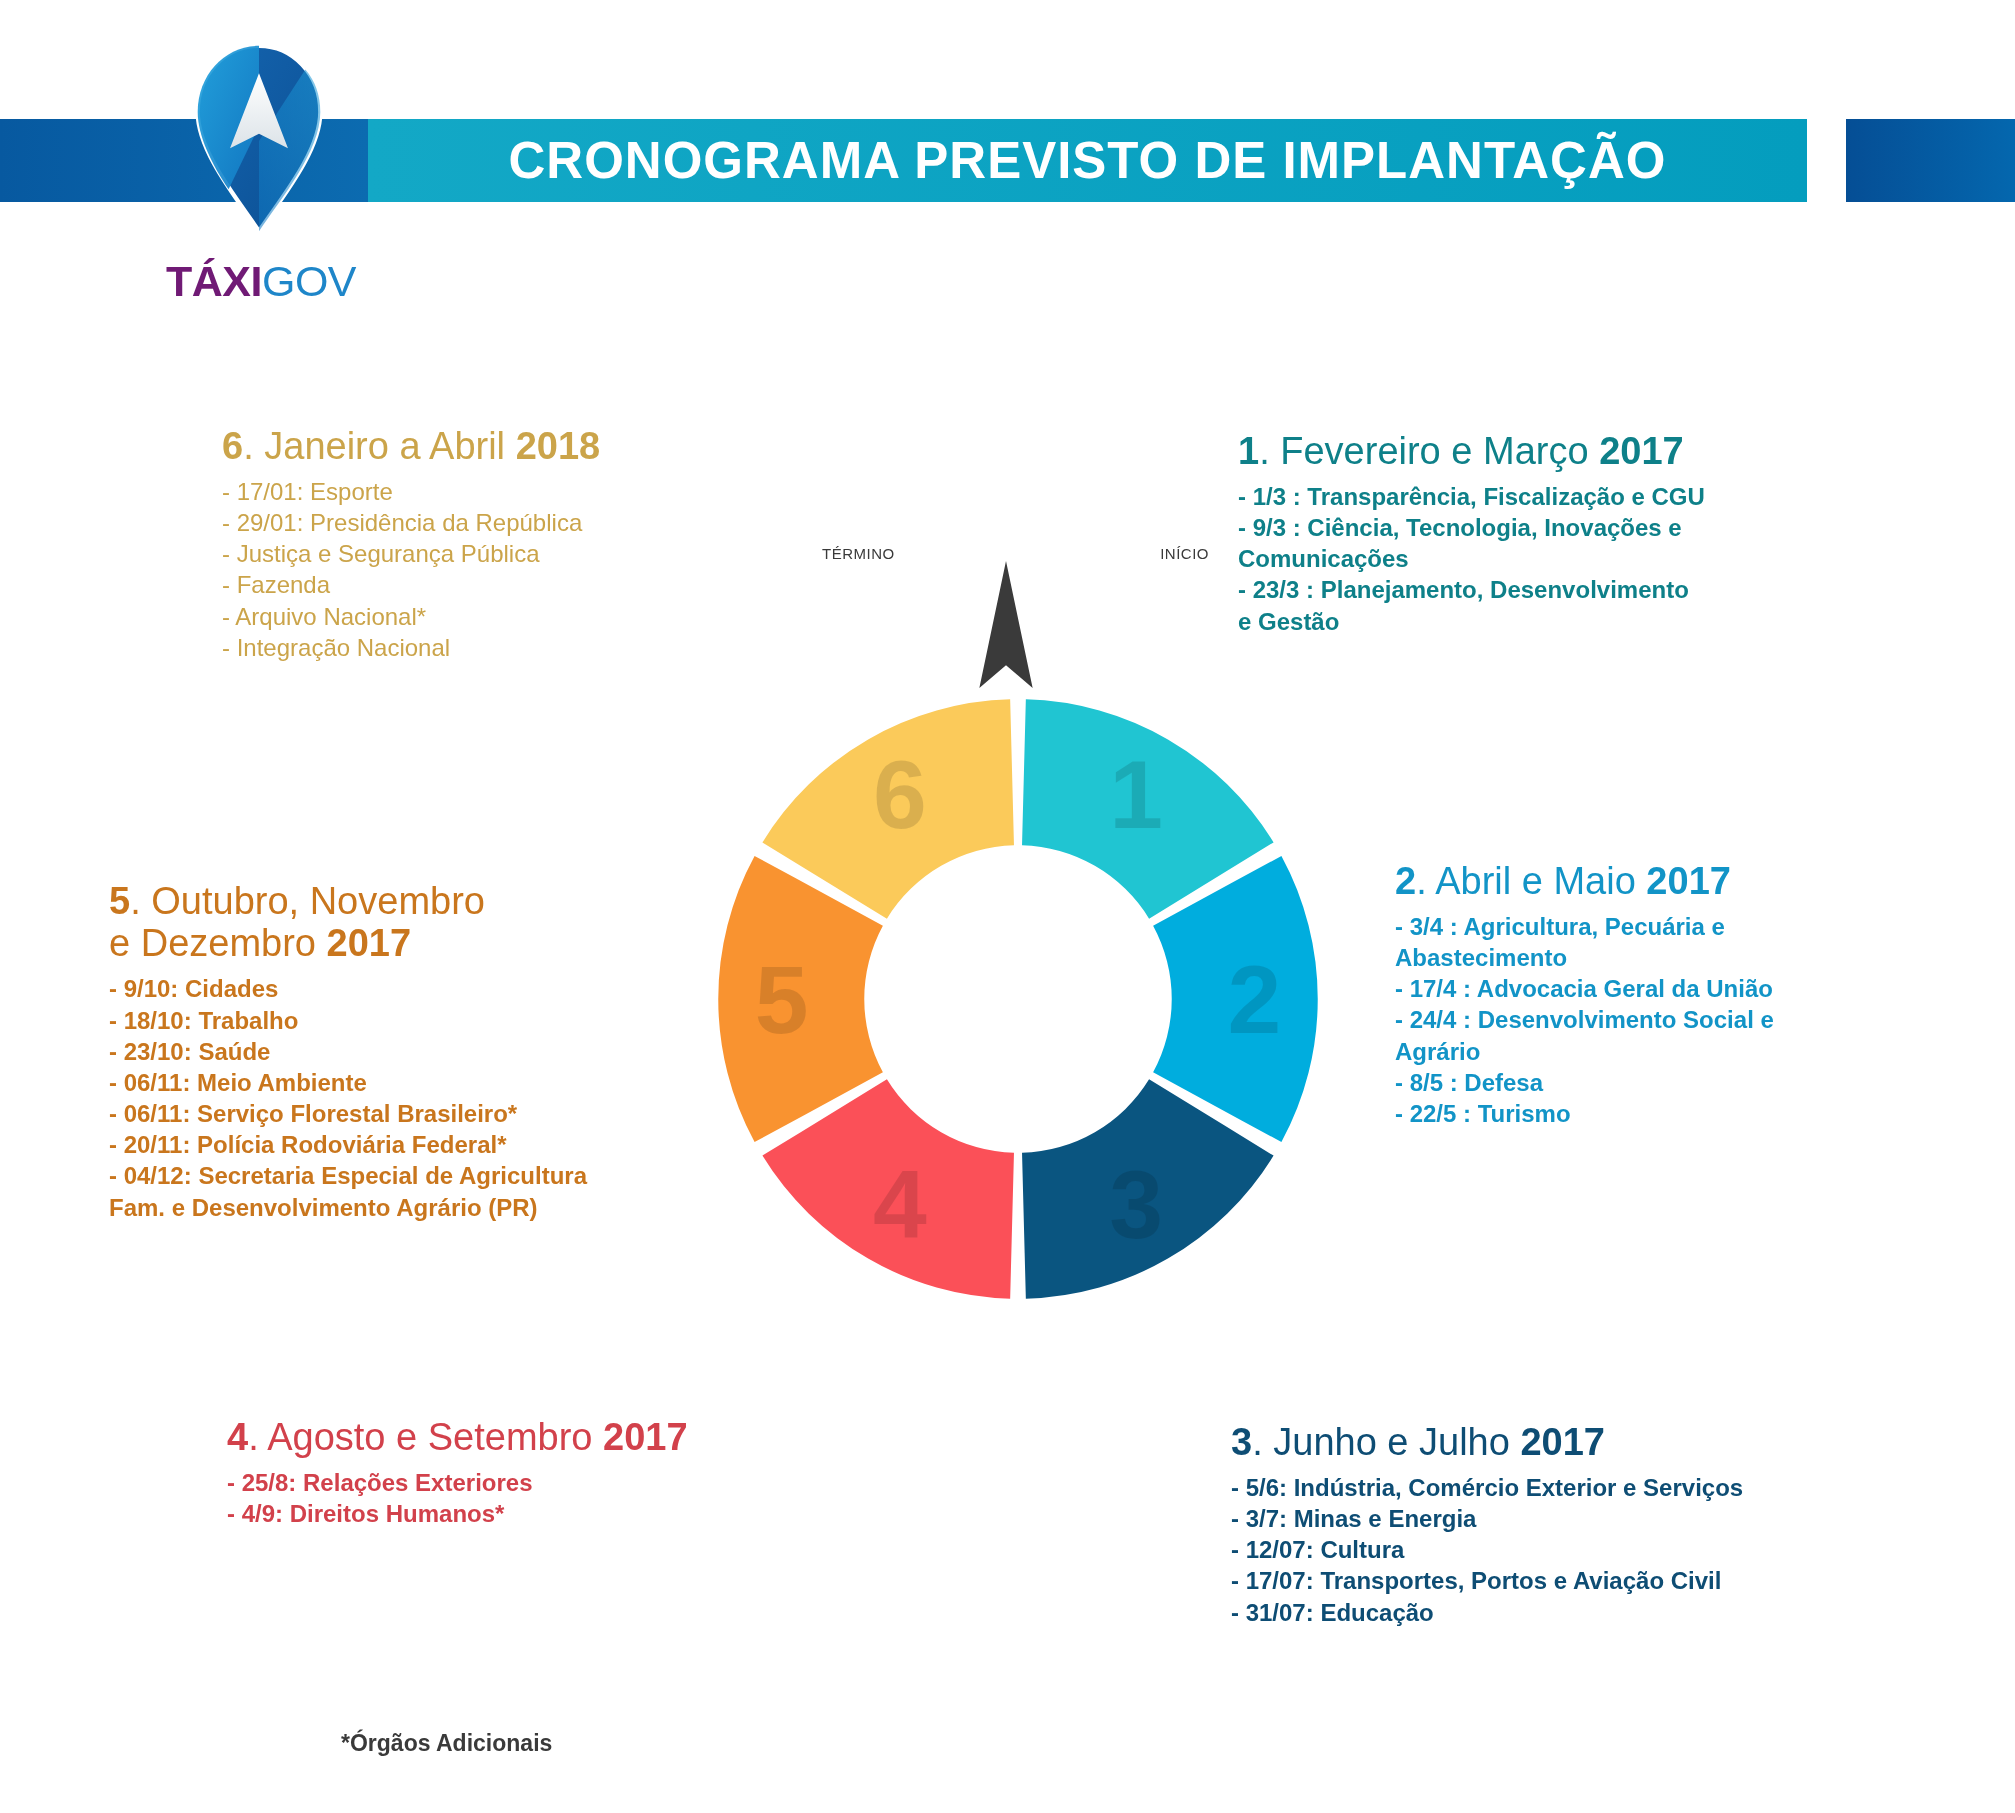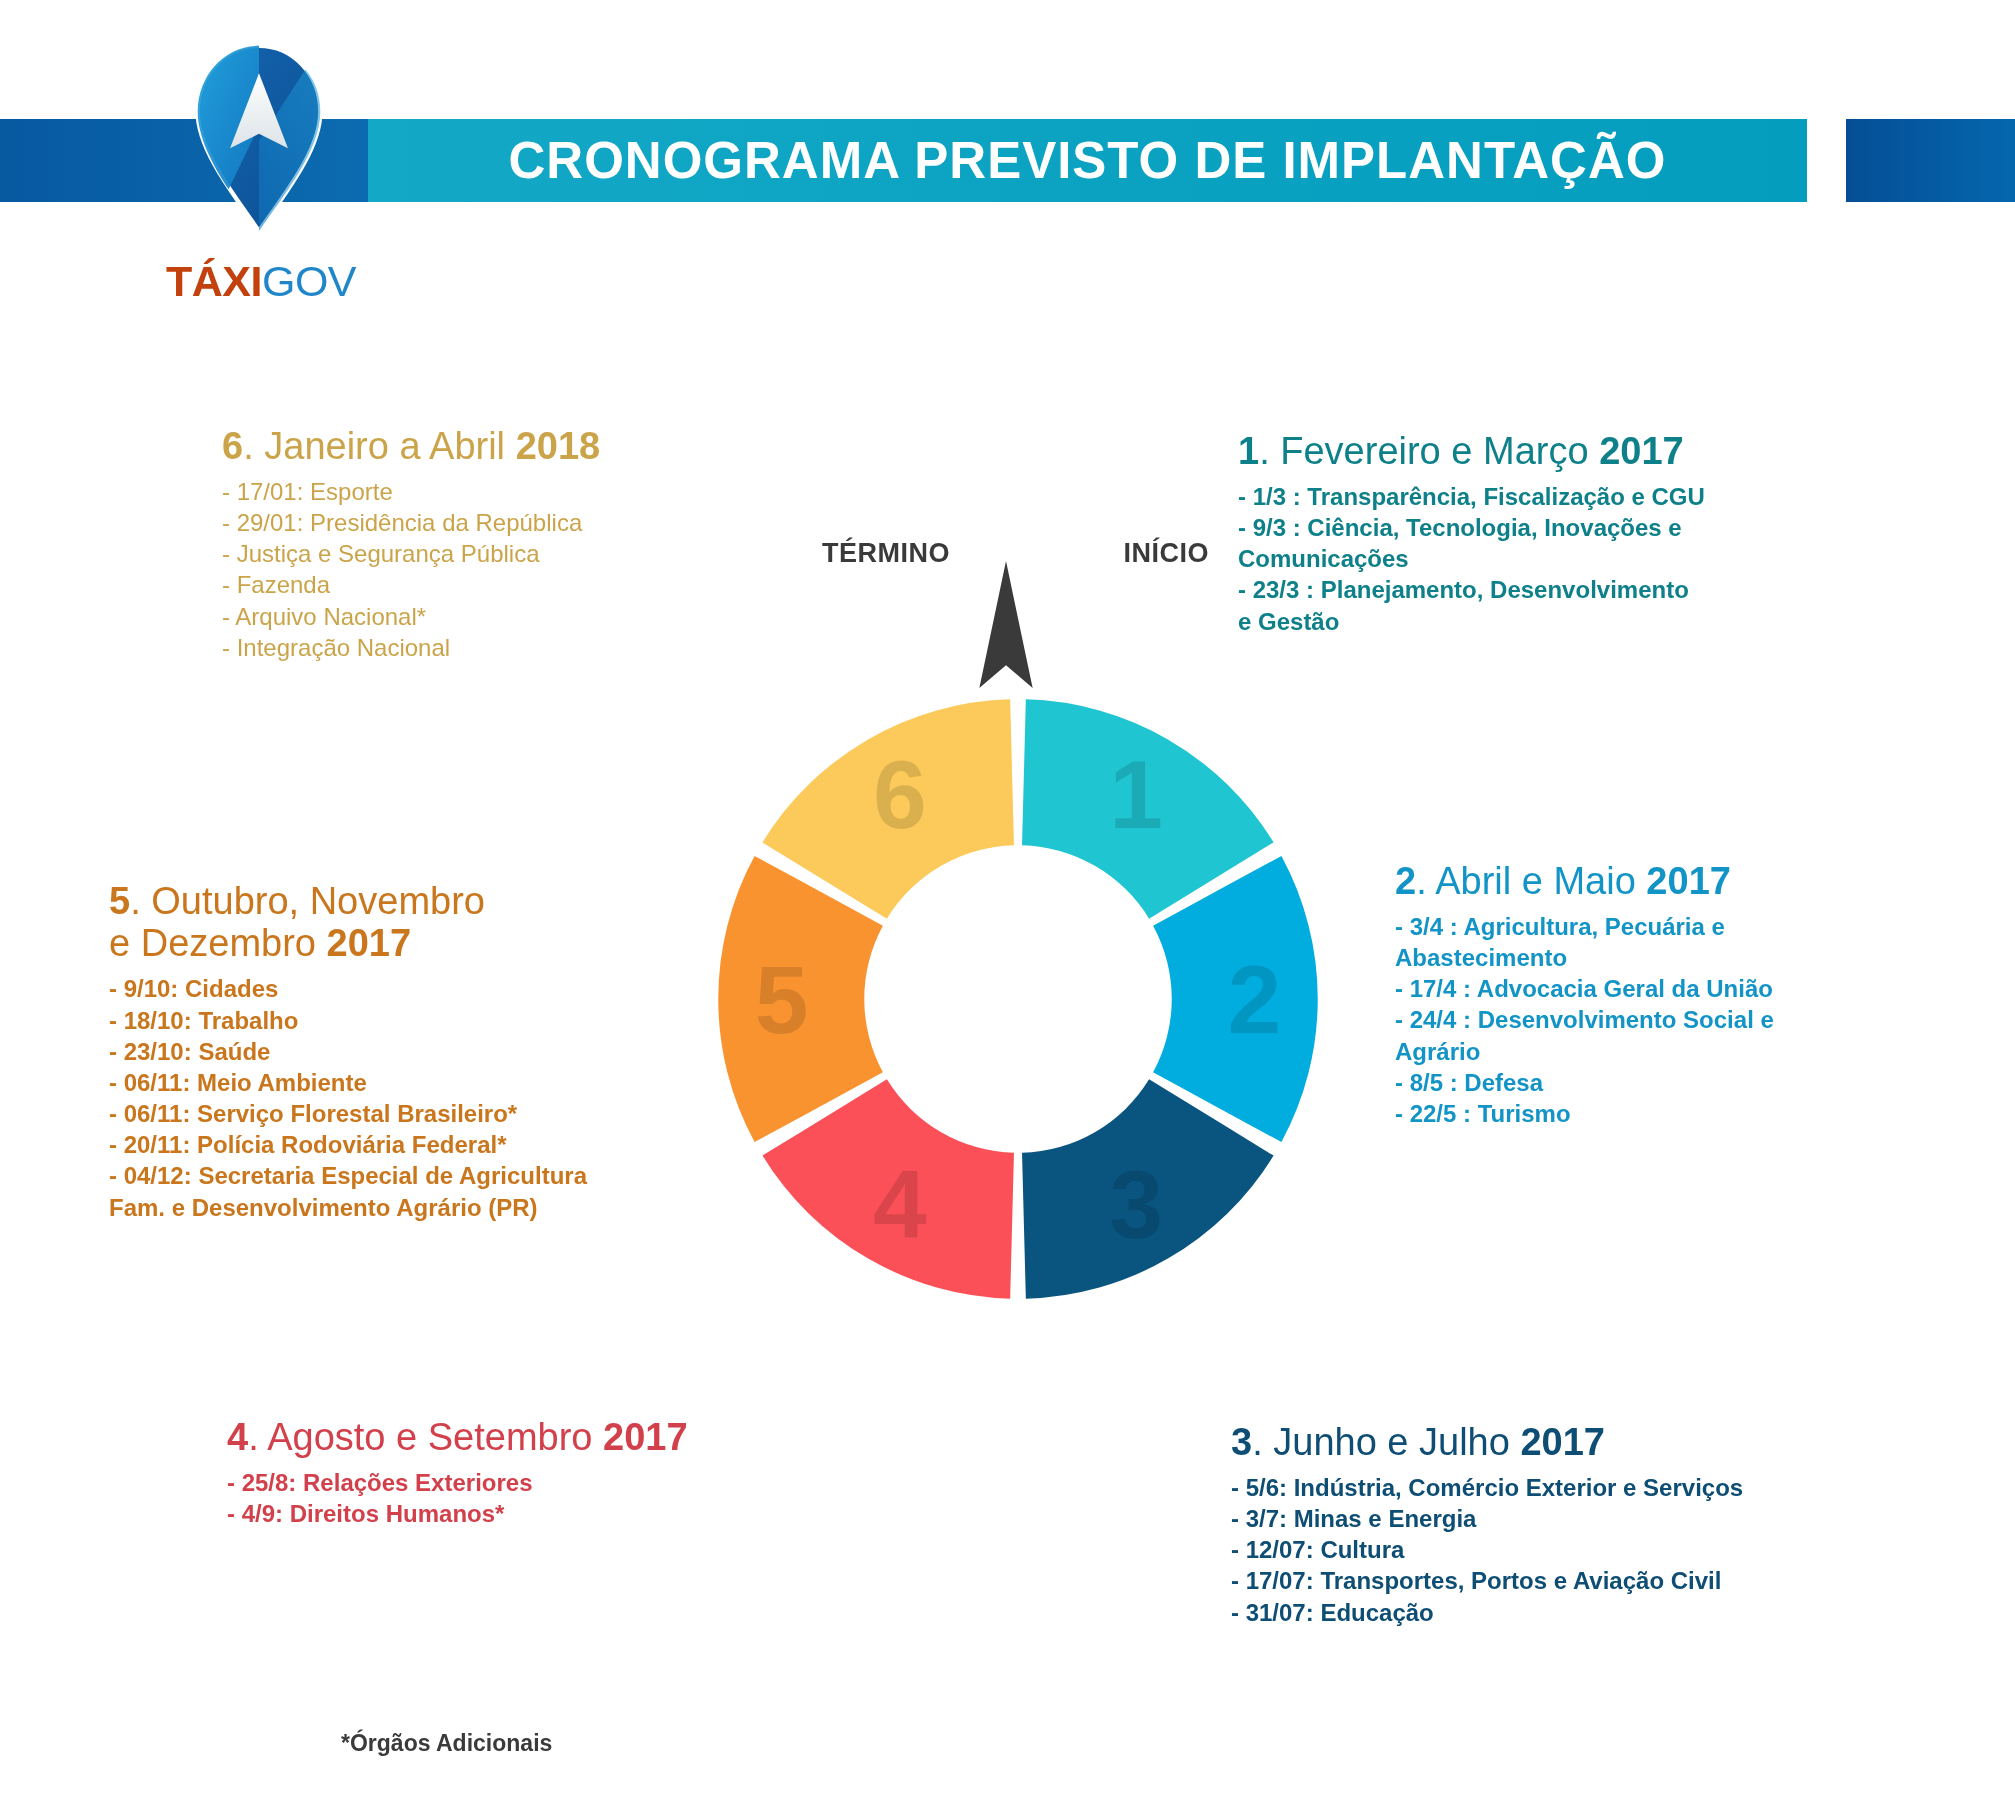--- a/index.html
+++ b/index.html
@@ -19,21 +19,21 @@
     color:#ffffff;font-size:51px;font-weight:bold;letter-spacing:1px;
     font-family:"Liberation Sans",sans-serif;}
   #header-right-block{position:absolute;left:1846px;top:119px;width:169px;height:83px;
     background:linear-gradient(90deg,#054E95 0%,#0467AE 100%);}
 
   
   #logo-wrap{position:absolute;left:189px;top:44px;width:140px;height:232px;}
   #logo-pin{position:absolute;left:0;top:0;width:140px;height:189px;}
   #logo-text{position:absolute;left:-44px;top:213px;width:232px;text-align:center;
     font-size:43px;font-weight:bold;letter-spacing:-0.5px;white-space:nowrap;}
-  .logo-taxi{color:#c2410c;}
+  .logo-taxi{color:#701a75;}
   .logo-gov{color:#1E86C9;font-weight:normal;}
 
   
   .panel{position:absolute;}
   .panel-title{font-size:38px;font-weight:300;line-height:1.12;margin:0 0 8.7px 0;
     font-family:"Liberation Sans",sans-serif;white-space:pre-line;}
   .panel-title .num{font-weight:bold;}
   .panel-title .yr{font-weight:bold;}
   .panel-list{margin:0;padding:0;list-style:none;}
   .panel-list li{font-size:24px;line-height:1.30;white-space:pre-line;}
@@ -49,21 +49,21 @@
   #panel-3{left:1231px;top:1378px;width:725px;}
 
   
   #donut{position:absolute;left:711px;top:687px;width:614px;height:624px;}
   .seg-num{font-size:200px;font-weight:bold;font-family:"Liberation Sans",sans-serif;}
 
   
   #marker{position:absolute;left:943px;top:561px;width:126px;height:131px;}
   #marker-labels{position:absolute;left:822px;top:536px;width:387px;height:34px;
     display:flex;justify-content:space-between;align-items:center;}
-  .marker-label{font-size:27px;font-weight:bold;color:#3A3A3A;letter-spacing:0.5px;}
+  .marker-label{font-size:15px;font-weight:normal;color:#3A3A3A;letter-spacing:0.5px;}
 
   
   #footnote{position:absolute;left:341px;top:1730px;font-size:23px;font-weight:bold;color:#3A3A3A;}
 </style>
 </head>
 <body>
 
 <div id="header-band">
   <div id="header-left-block"></div>
   <div id="header-title-block">

